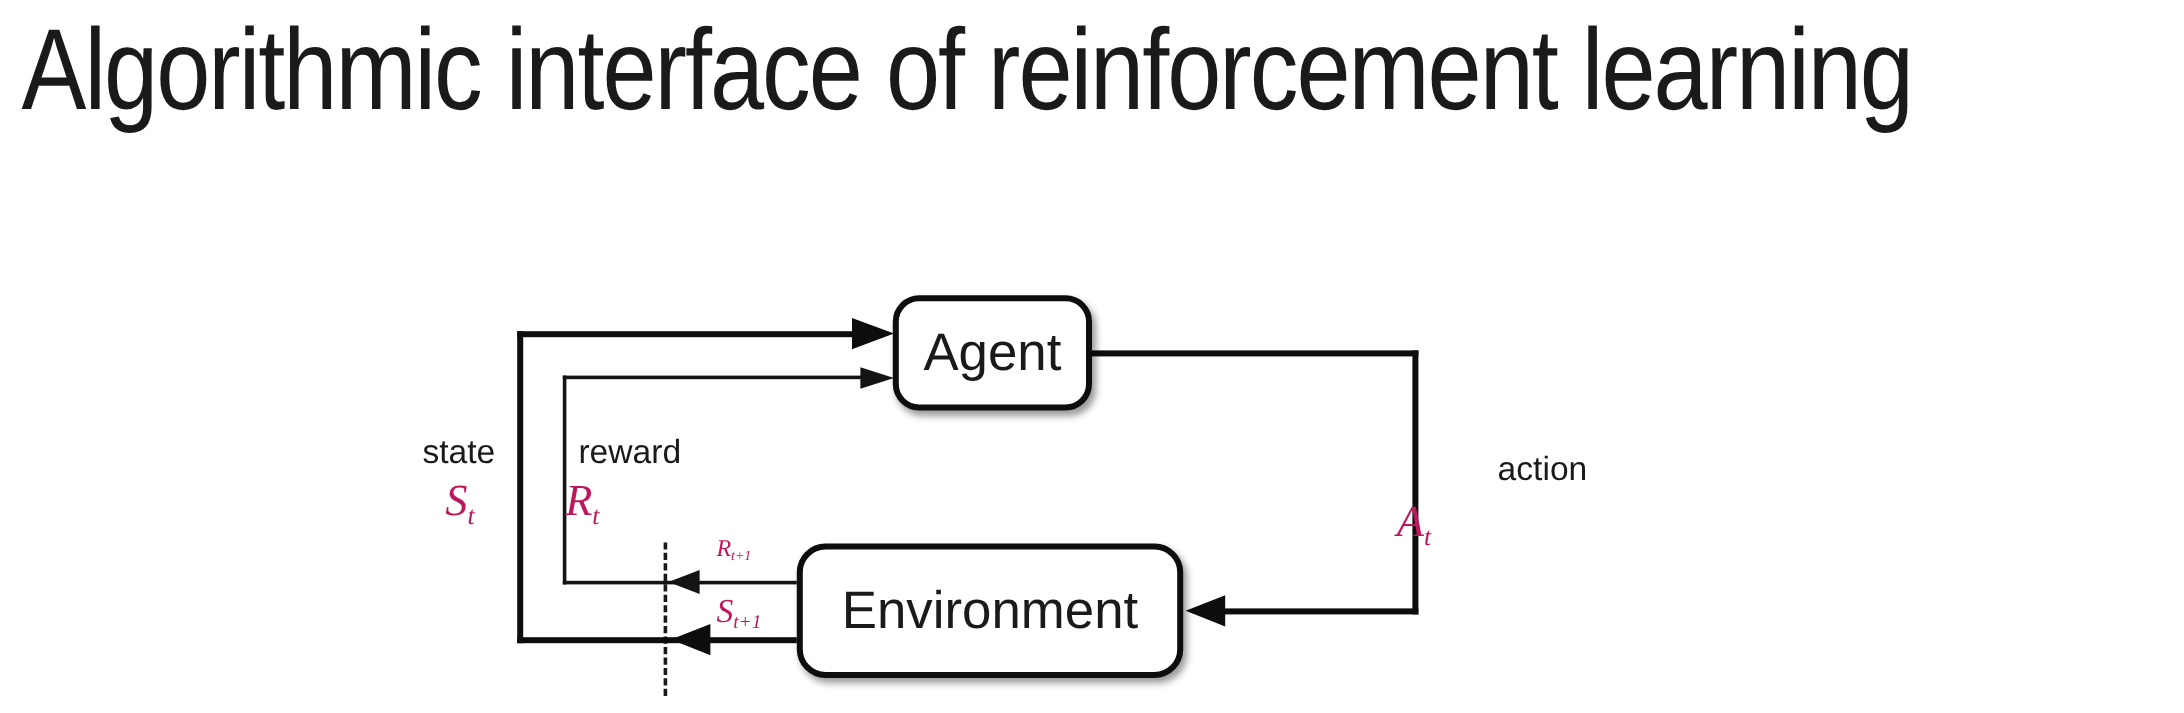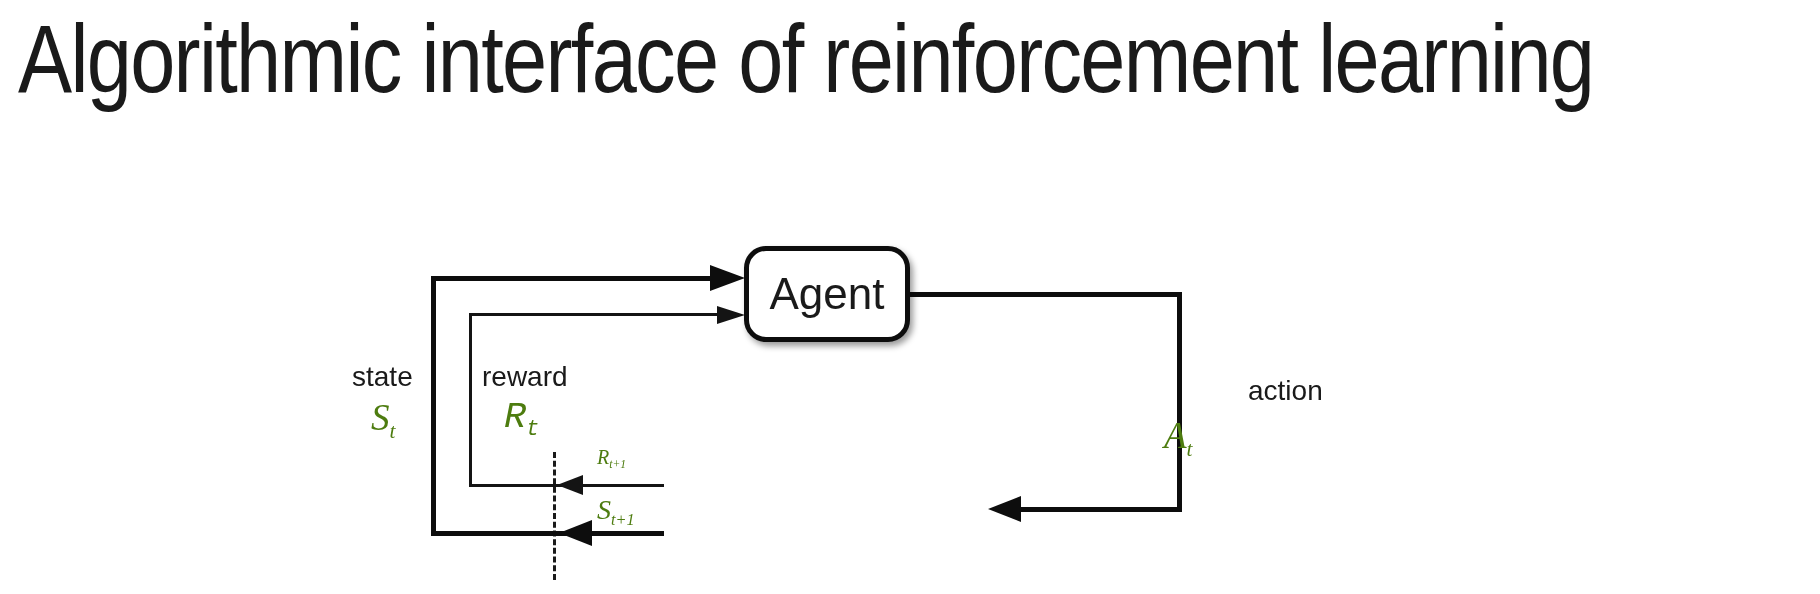--- a/index.html
+++ b/index.html
@@ -97,35 +97,35 @@
     font-size: 28px;
     color: #1a1a1a;
     white-space: nowrap;
     z-index: 3;
   }
   .sym {
     position: absolute;
     font-family: "Liberation Serif", serif;
     font-style: italic;
     font-size: 37px;
-    color: #4d7c0f;
+    color: #be185d;
     white-space: nowrap;
     z-index: 3;
   }
   .sym sub {
     font-size: 0.58em;
     font-style: italic;
     line-height: 0;
     vertical-align: -0.35em;
     letter-spacing: 0;
   }
   .label-state  { left: 352px;  top: 361px; }
   .sym-state    { left: 371px;  top: 396px; }
   .label-reward { left: 482px;  top: 361px; }
-  .sym-reward   { left: 504px;  top: 396px; font-family: Liberation Mono, monospace; }
+  .sym-reward   { left: 471px;  top: 396px; }
   .label-action { left: 1248px; top: 375px; }
   .sym-action   { left: 1164px; top: 414px; }
   .sym-next-reward { left: 597px; top: 446px; font-size: 20px; }
   .sym-next-state  { left: 597px; top: 494px; font-size: 28px; }
 </style>
 </head>
 <body>
 
 <div class="canvas">
 
@@ -147,20 +147,23 @@
 
   <div class="arrow right-big into-agent-state"></div>
   <div class="arrow right-small into-agent-reward"></div>
   <div class="arrow left-small mid-reward"></div>
   <div class="arrow left-big mid-state"></div>
   <div class="arrow left-big into-environment"></div>
 
   <div class="node agent">
     <span>Agent</span>
   </div>
+  <div class="node environment">
+    <span>Environment</span>
+  </div>
 
   <div class="edge-label label-state">state</div>
   <div class="sym sym-state"><span>S</span><sub>t</sub></div>
 
   <div class="edge-label label-reward">reward</div>
   <div class="sym sym-reward"><span>R</span><sub>t</sub></div>
 
   <div class="edge-label label-action">action</div>
   <div class="sym sym-action"><span>A</span><sub>t</sub></div>
 

